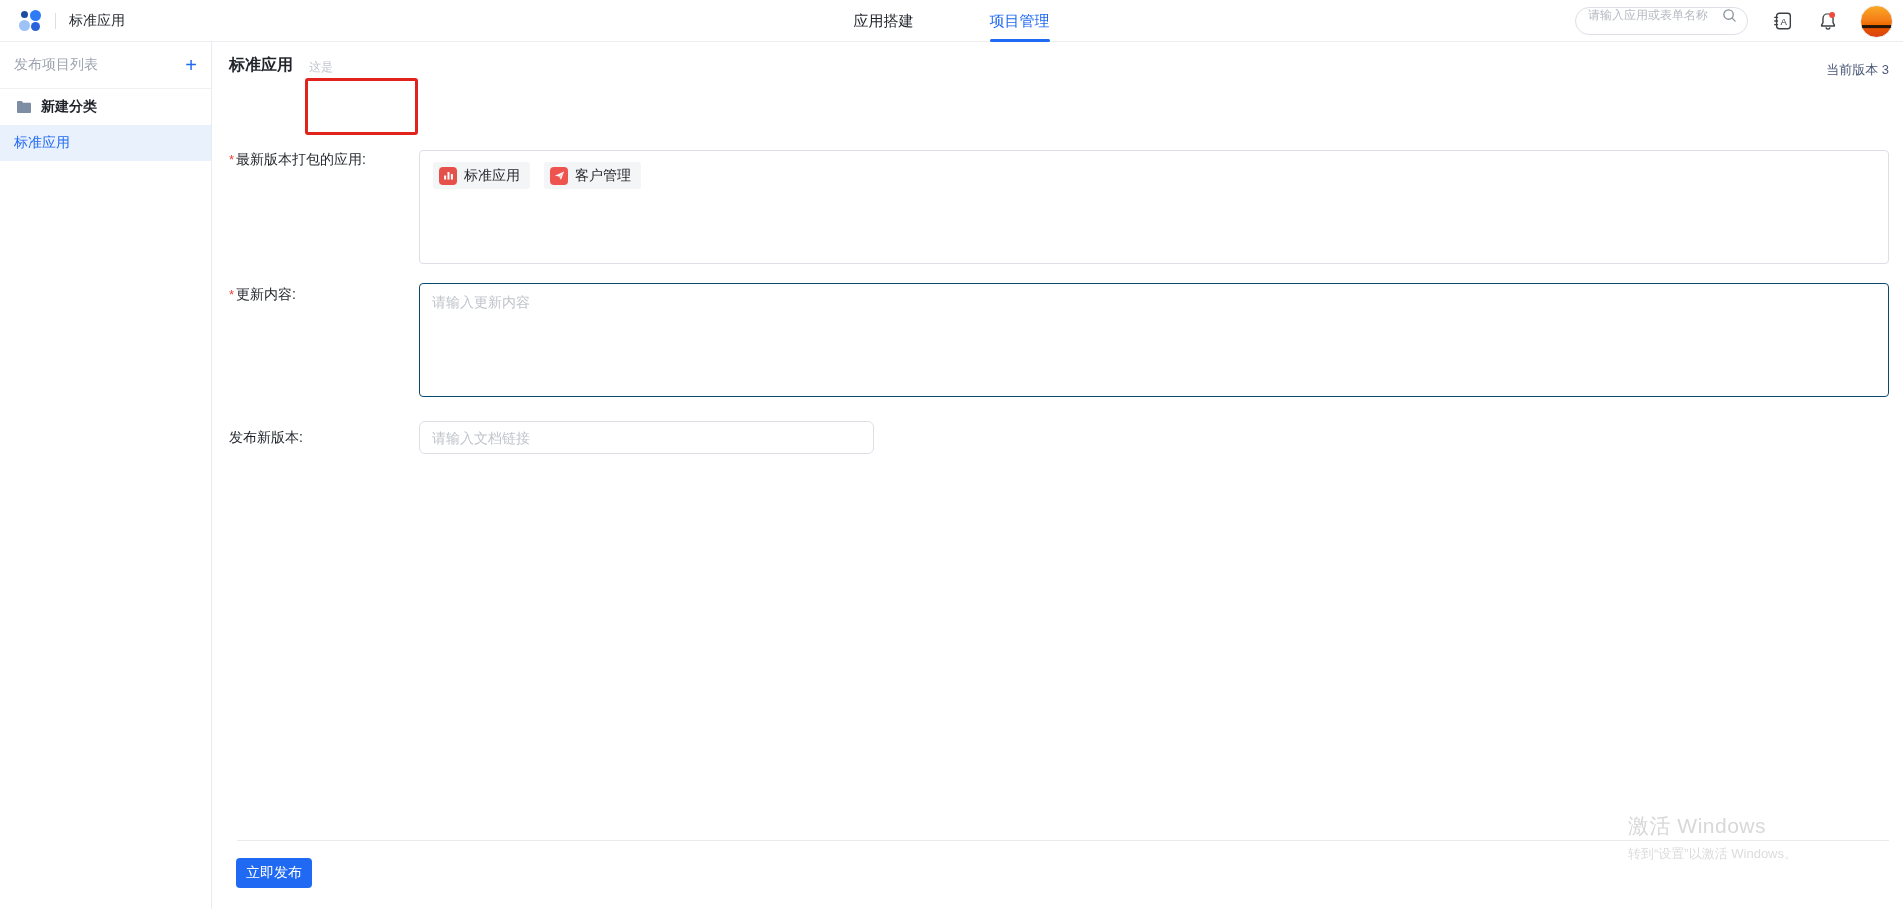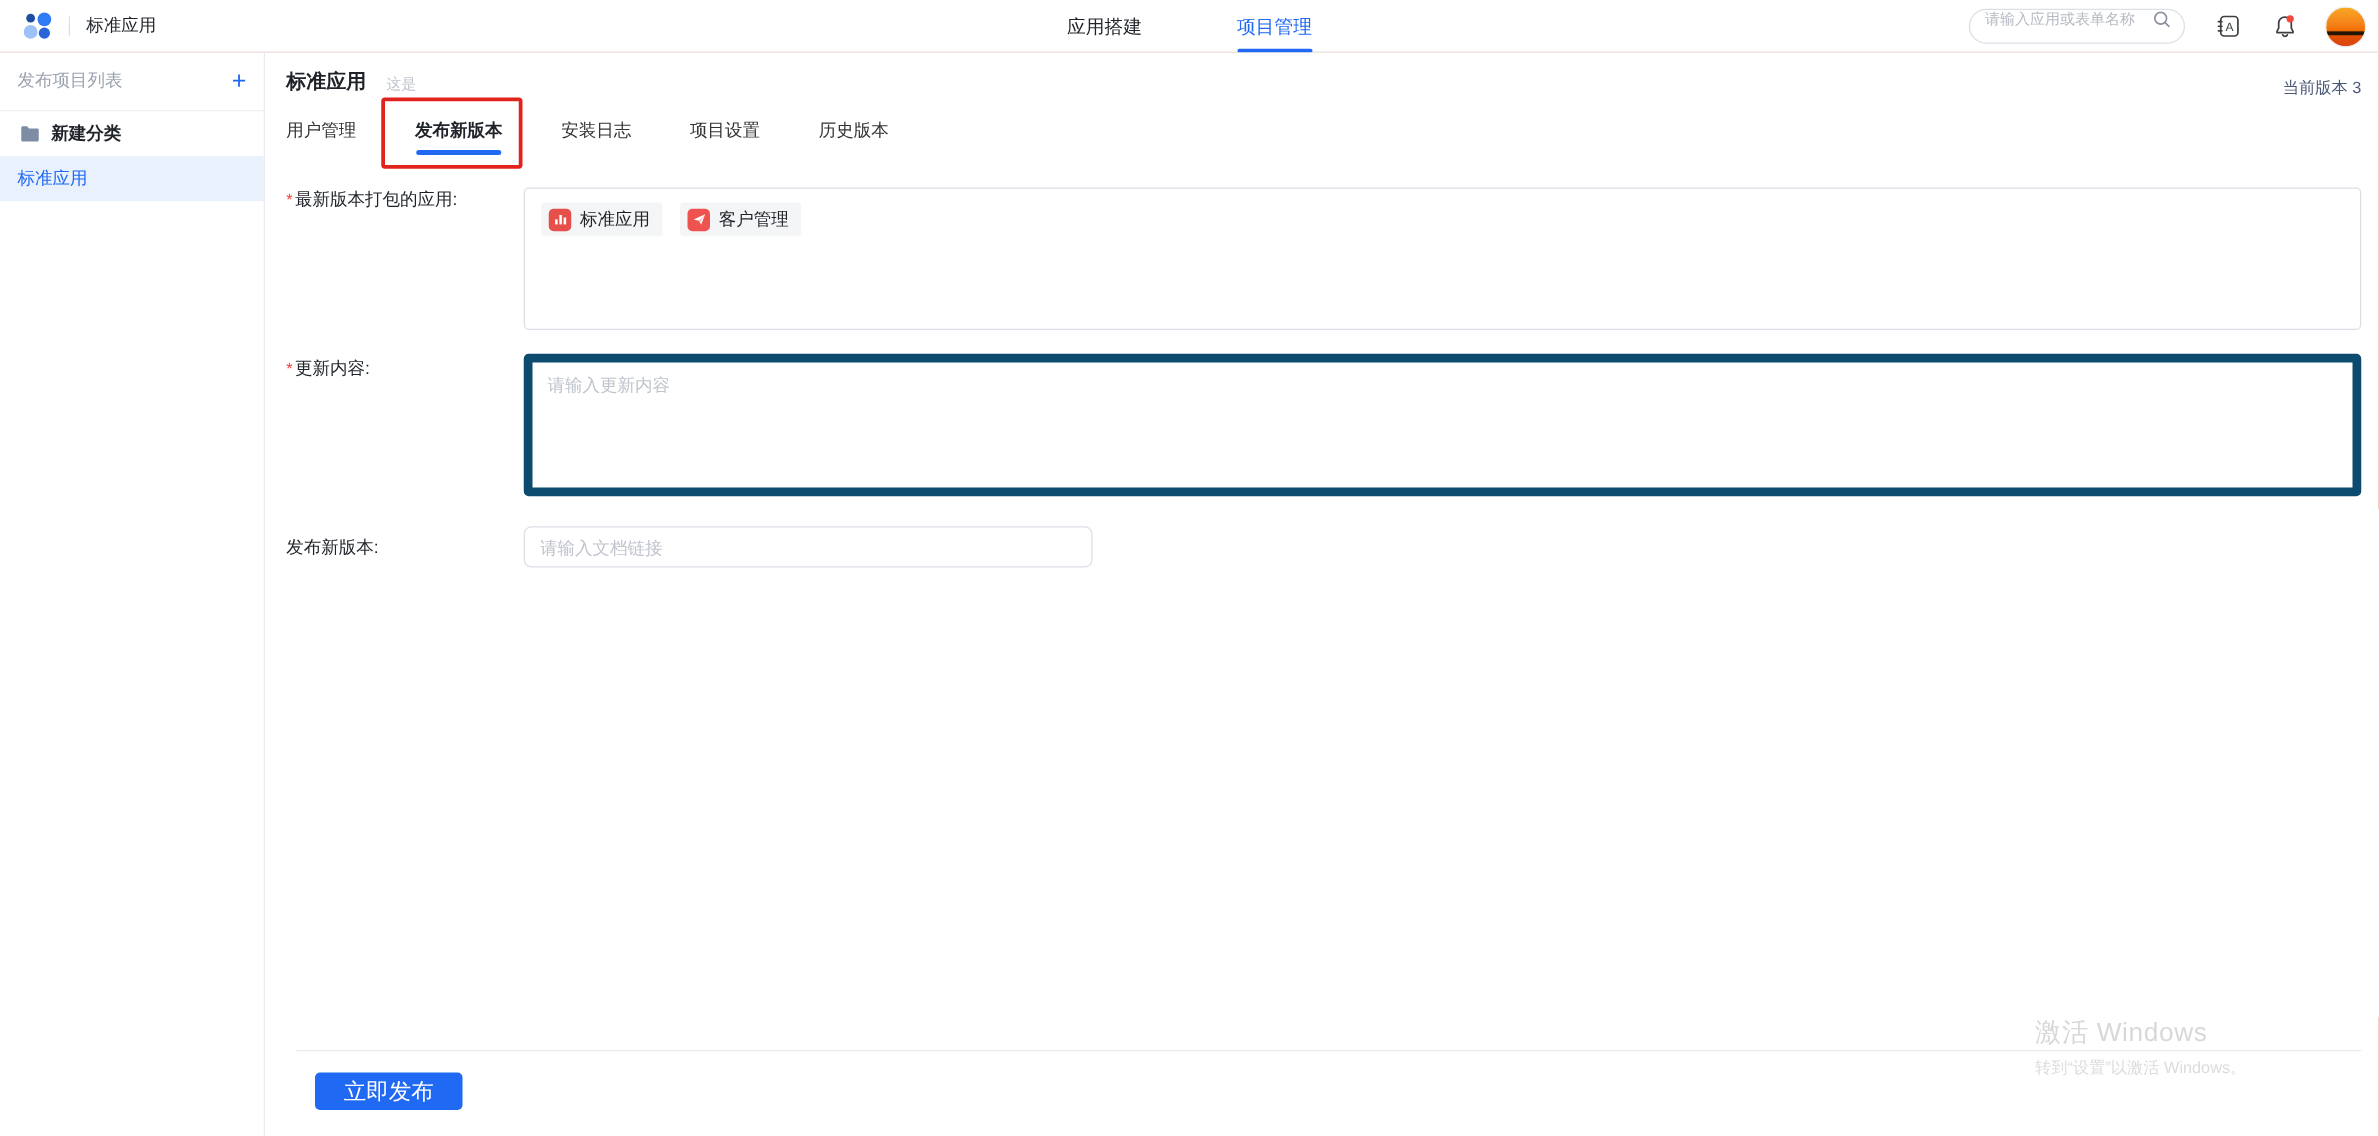--- a/index.html
+++ b/index.html
@@ -77,31 +77,31 @@
   .req { color:#f0413a; margin-right:2px; font-size:13px; }
   .tagbox { position:absolute; left:207px; top:108px; width:1470px; height:114px;
             border:1px solid #dcdfe6; border-radius:4px; padding:11px 13px;
             display:flex; align-items:flex-start; gap:14px; }
   .chip { height:27px; background:#f4f5f6; border-radius:3px; display:flex; align-items:center;
           padding:0 10px 0 6px; cursor:pointer; }
   .chip .app-ico { width:18px; height:18px; border-radius:4px; background:#e5504b;
                    display:flex; align-items:center; justify-content:center; margin-right:7px; }
   .chip .label { font-size:14px; color:#1f2329; }
   textarea.update-area { position:absolute; left:207px; top:241px; width:1470px; height:114px;
-            border:7px solid #0c4a6e; border-radius:4px; padding:10px 12px; resize:none;
+            border:1px solid #0c4a6e; border-radius:4px; padding:10px 12px; resize:none;
             font-family:inherit; font-size:14px; color:#333; outline:none; }
   textarea.update-area::placeholder { color:#c0c4cc; }
   input.doc-input { position:absolute; left:207px; top:379px; width:455px; height:33px;
             border:1px solid #dcdfe6; border-radius:6px; padding:0 12px; font-family:inherit;
             font-size:14px; color:#333; outline:none; }
   input.doc-input::placeholder { color:#c0c4cc; }
 
   .footer-divider { position:absolute; left:25px; right:14px; top:798px; height:1px; background:#e8eaee; }
-  .publish-btn { position:absolute; left:40px; top:816px; height:30px; padding:0 23px;
-                 background:#2069f2; color:#fff; border:none; border-radius:4px; font-size:18px;
+  .publish-btn { position:absolute; left:24px; top:816px; height:30px; padding:0 10px;
+                 background:#2069f2; color:#fff; border:none; border-radius:4px; font-size:14px;
                  font-family:inherit; cursor:pointer; }
 
   
   .watermark { position:absolute; left:1628px; top:812px; color:#d8d8d8; pointer-events:none; }
   .watermark .l1 { font-size:21px; letter-spacing:.5px; }
   .watermark .l2 { font-size:13px; margin-top:5px; color:#dcdcdc; }
 </style>
 </head>
 <body>
 
@@ -169,27 +169,20 @@
     </div>
     <div class="sb-item selected">标准应用</div>
   </div>
 
   <div class="main">
 
     <div class="page-title">标准应用</div>
     <div class="page-subtitle">这是</div>
     <div class="version-badge">当前版本 3</div>
 
-    <div class="tabs">
-      <div class="tab">用户管理</div>
-      <div class="tab active">发布新版本</div>
-      <div class="tab">安装日志</div>
-      <div class="tab">项目设置</div>
-      <div class="tab">历史版本</div>
-    </div>
     <div class="annotation-box"></div>
 
     <div class="field-label" style="top:109px">
       <span class="req">*</span><span>最新版本打包的应用:</span>
     </div>
     <div class="tagbox">
       <div class="chip">
         <span class="app-ico" style="background:#e5504b">
           <svg width="11" height="11" viewBox="0 0 12 12">
             <rect x="1.2" y="6" width="2.2" height="4.4" fill="#fff"></rect>

